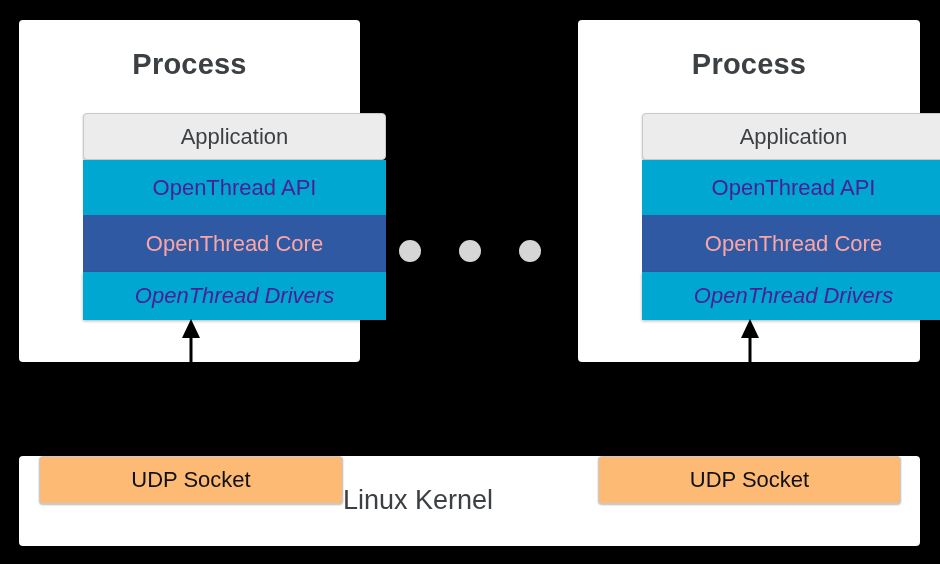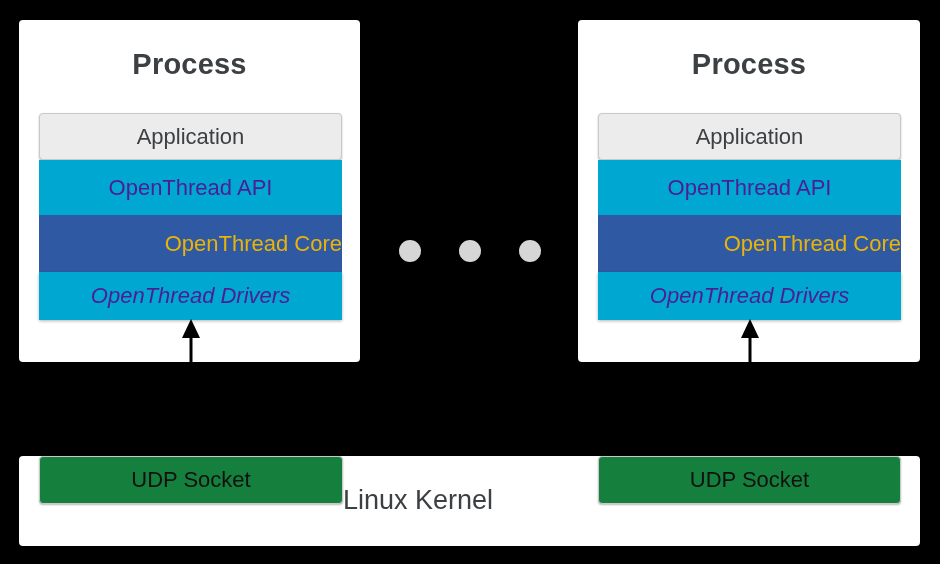--- a/index.html
+++ b/index.html
@@ -39,36 +39,36 @@
 
   
   .layer {
     position: absolute;
     display: flex;
     align-items: center;
     justify-content: center;
     font-size: 22px;
     line-height: 24px;
     box-sizing: border-box;
+    margin-left: 44px;
   }
   .layer-app {
     background: #ececec;
     border: 1px solid #c9c9c9;
     border-radius: 4px;
     color: #3c4043;
     box-shadow: 0 1px 2px rgba(0,0,0,0.28);
   }
   .layer-api, .layer-drivers {
     background: #00a7d0;
     color: #4c1d95;
   }
   .layer-core {
     background: #2f5aa3;
-    color: #eab308;
-    justify-content: flex-end;
+    color: #fca5a5;
   }
   .layer-drivers {
     box-shadow: 0 1px 3px rgba(0,0,0,0.30);
     font-style: italic;
   }
 
   
   .arrow {
     position: absolute;
   }
@@ -84,21 +84,21 @@
 
   
   .kernel-box {
     position: absolute;
     background: #ffffff;
     border-radius: 4px;
     box-shadow: 0 1px 3px rgba(0,0,0,0.45);
   }
   .socket-box {
     position: absolute;
-    background: #15803d;
+    background: #fdba74;
     border: 1px solid #c9c9c9;
     border-radius: 4px;
     display: flex;
     align-items: center;
     justify-content: center;
     font-size: 22px;
     color: #111111;
     box-sizing: border-box;
     box-shadow: 0 1px 2px rgba(0,0,0,0.28);
   }

